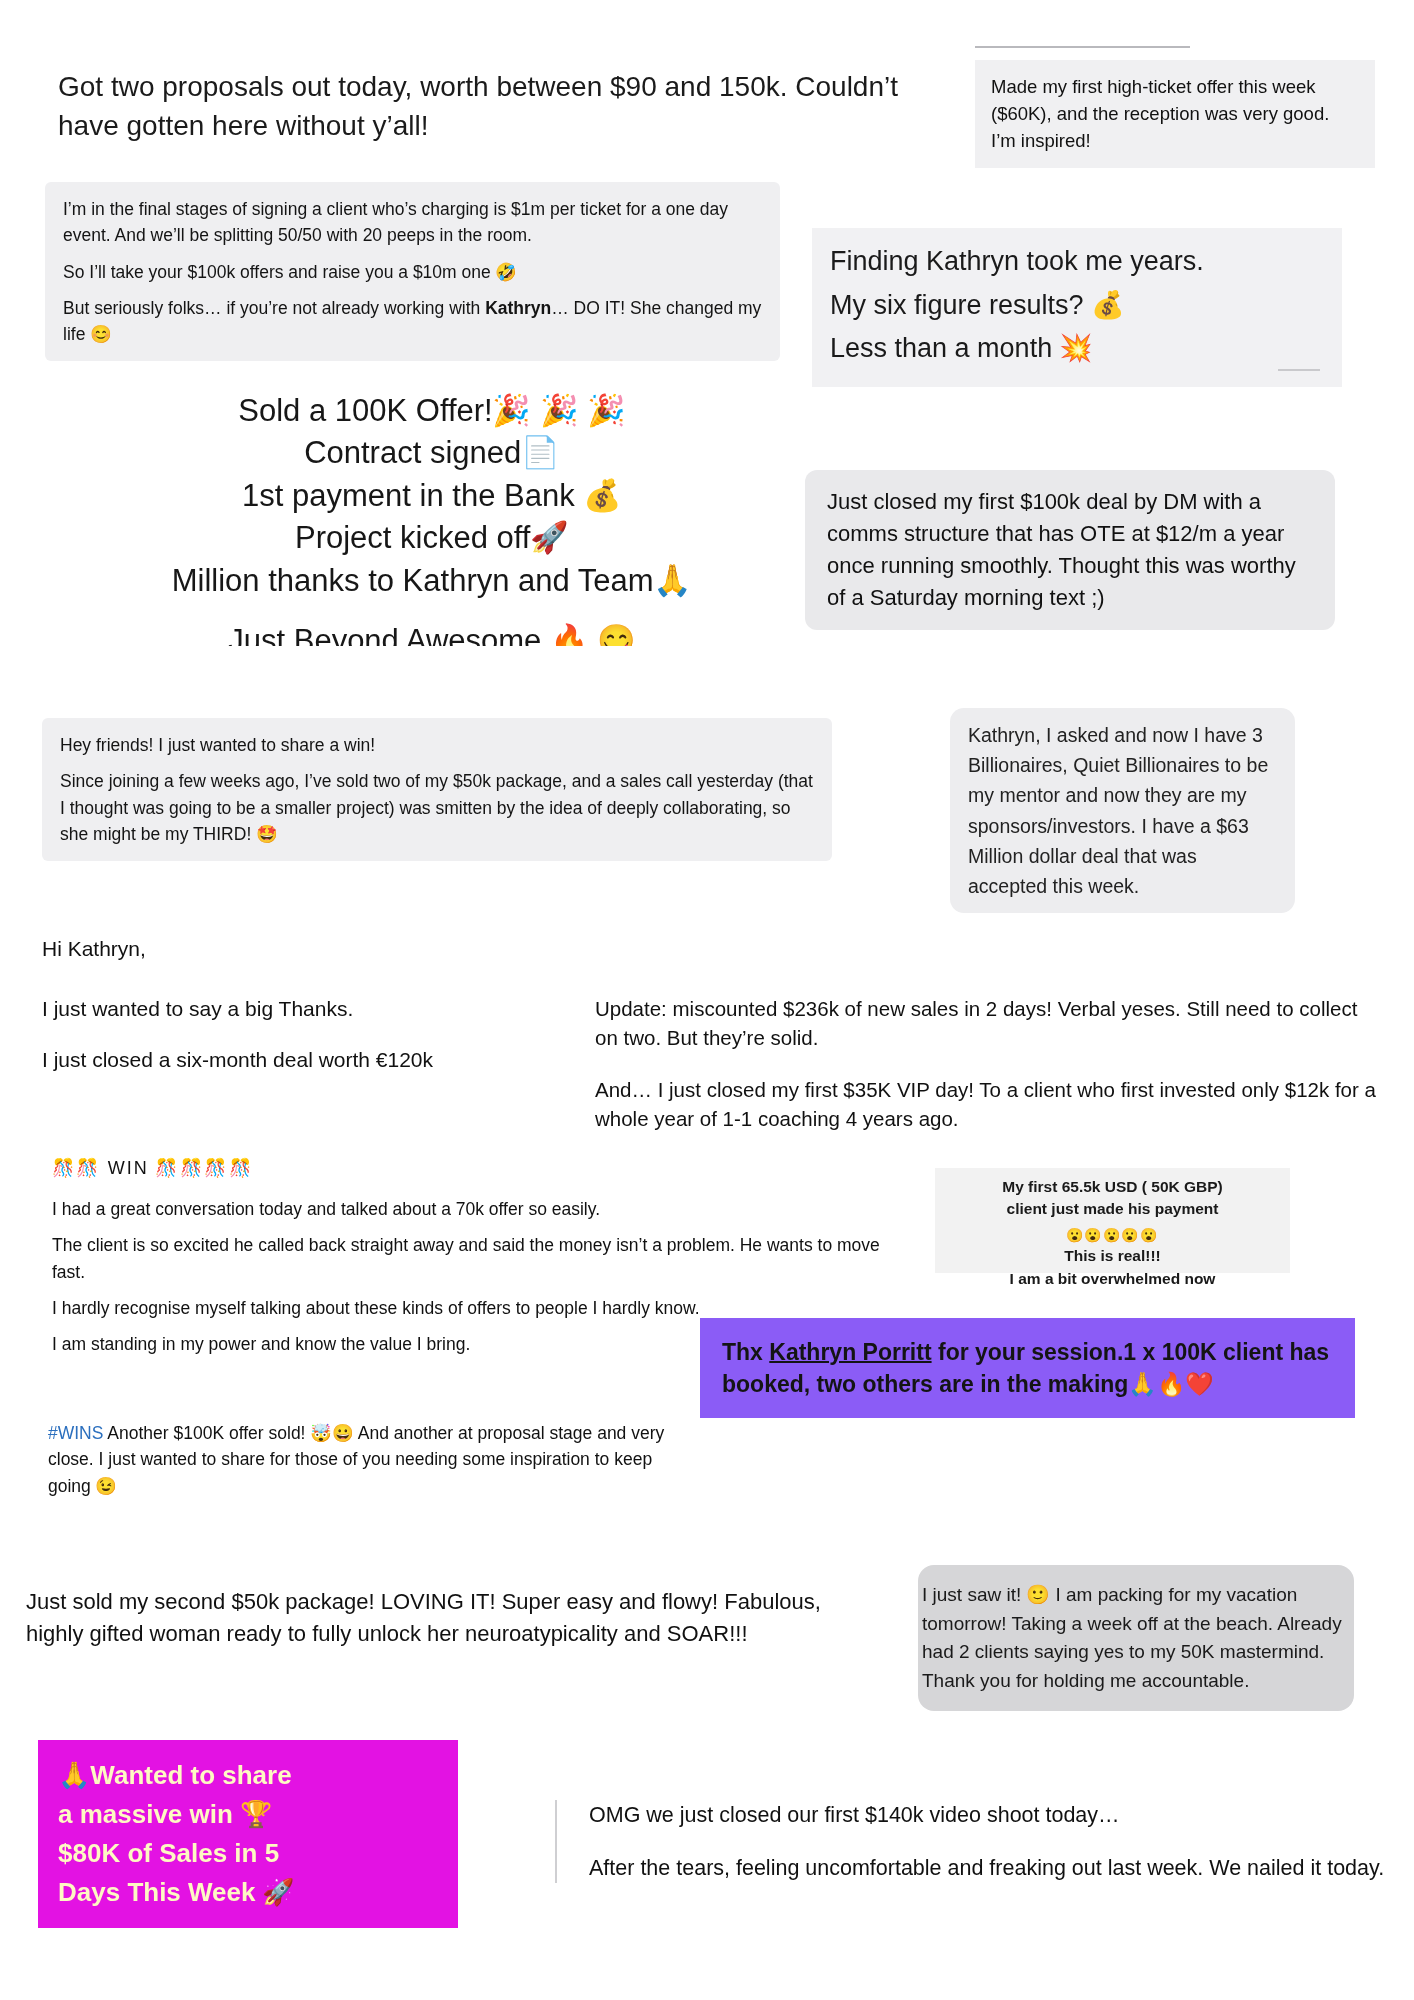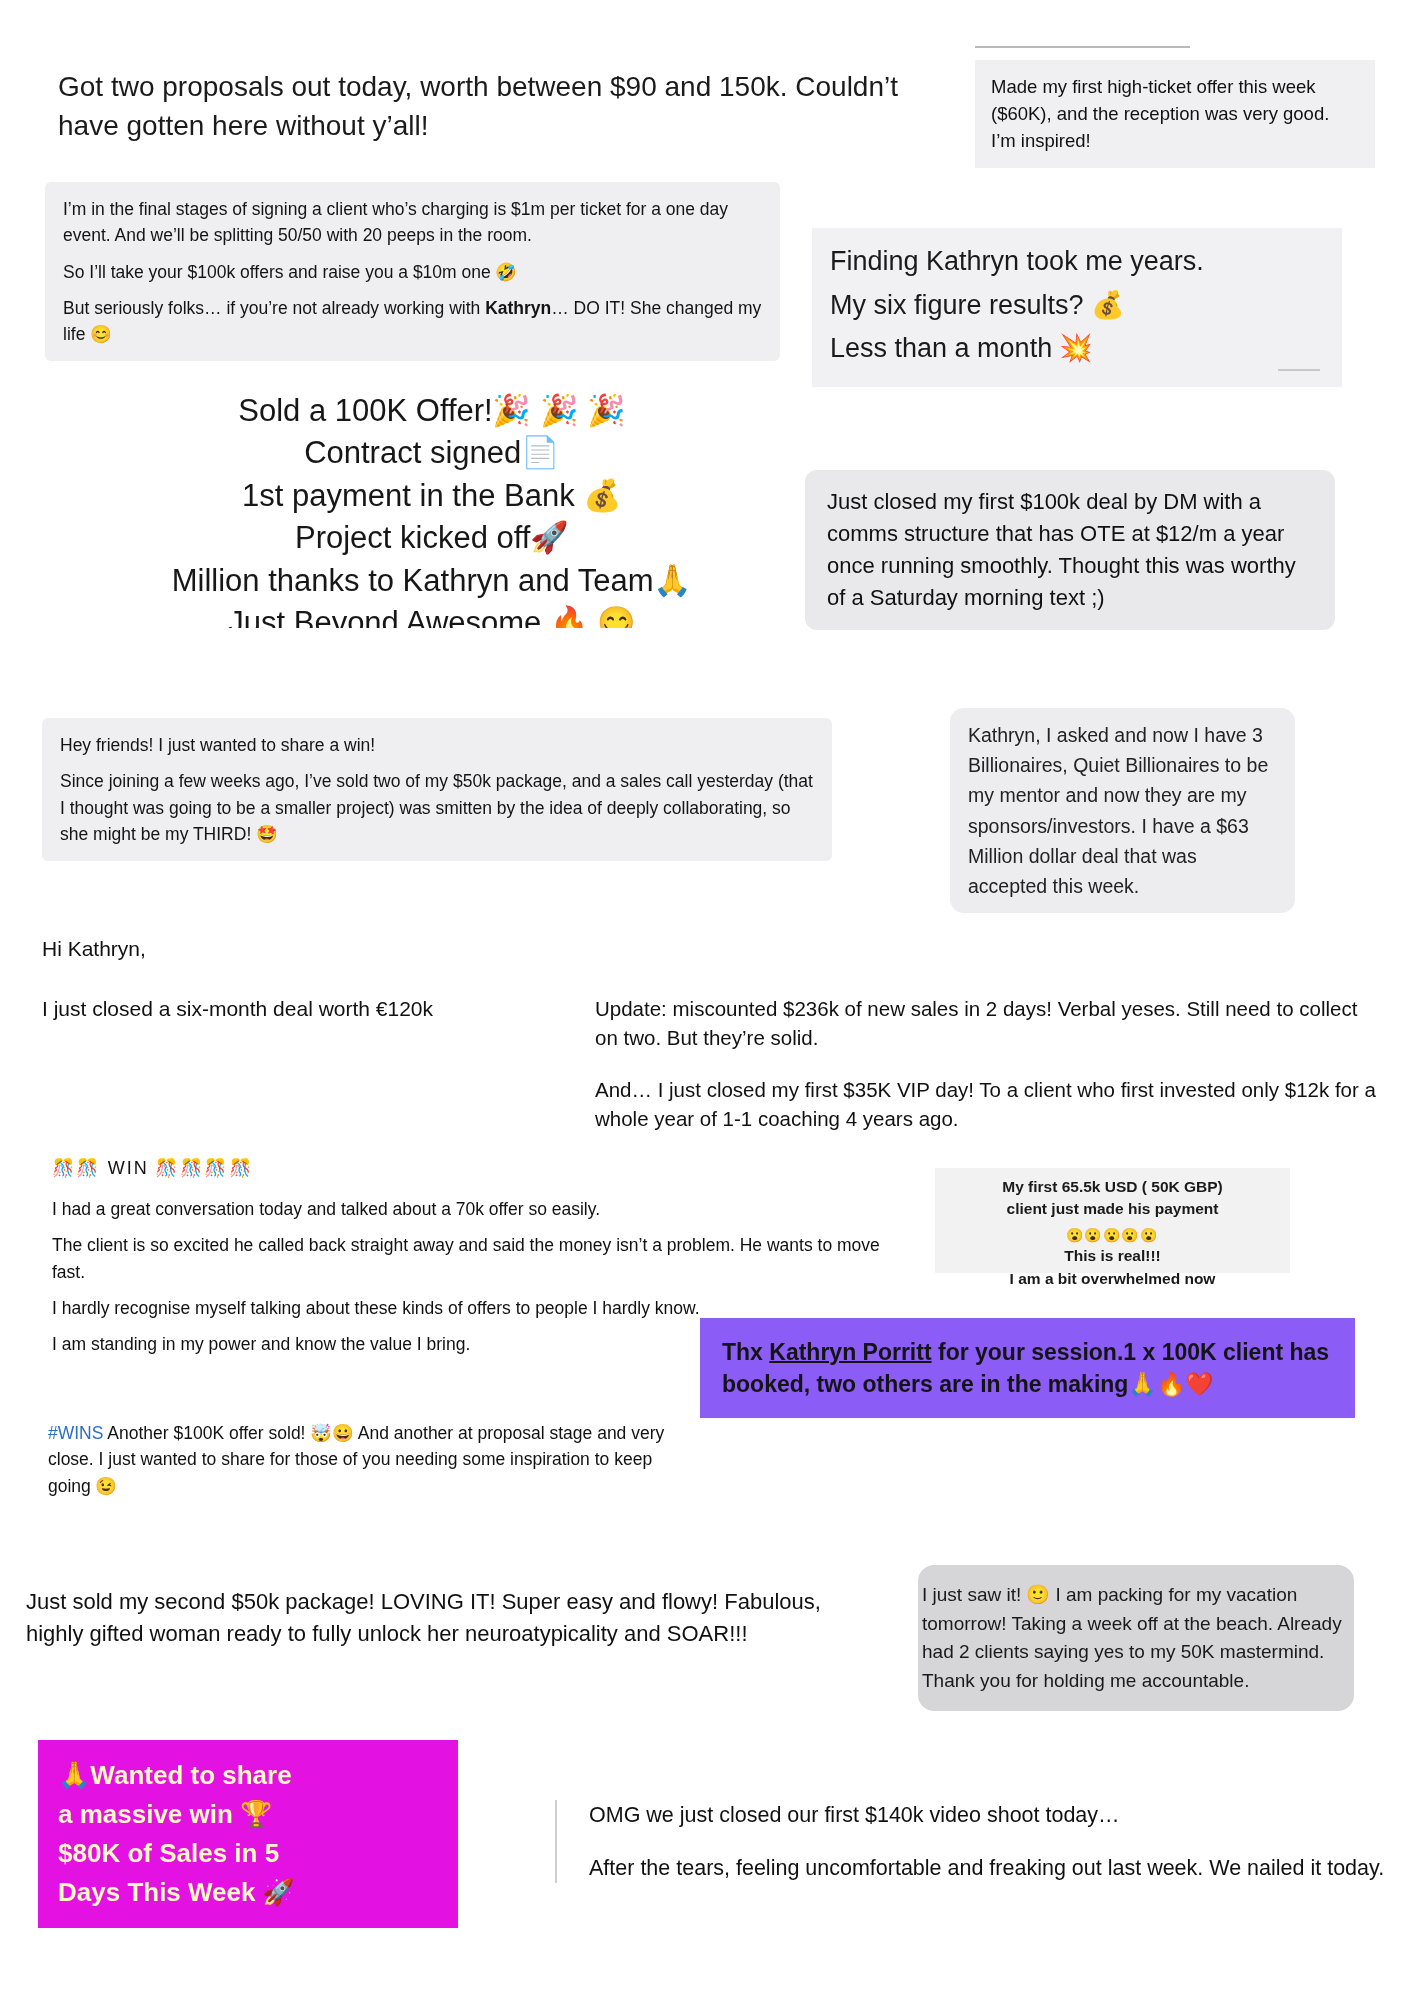--- a/index.html
+++ b/index.html
@@ -55,21 +55,21 @@
 
   
   #b3 { left: 45px; top: 182px; width: 735px; font-size: 17.5px; line-height: 1.5; }
 
   
   #b4 { left: 812px; top: 228px; width: 530px; font-size: 27px; line-height: 1.62; background: #f1f1f3; padding: 12px 22px 16px 18px; }
   #b4 .cutline { position:absolute; right: 22px; bottom: 6px; width: 42px; height: 10px; border-top: 2px solid #c9c9cc; }
 
   
   #b5 { left: 72px; top: 390px; width: 720px; font-size: 31px; line-height: 1.37; color: #171717; text-align: center; }
-  #b5 .clipped { overflow: hidden; height: 26px; display:block; }
+  #b5 .clipped { overflow: hidden; height: 26px; display:block;margin-top:18px; }
 
   
   #b6 { left: 805px; top: 470px; width: 530px; font-size: 22px; line-height: 1.45; }
 
   
   #b7 { left: 42px; top: 718px; width: 790px; font-size: 17.5px; line-height: 1.5; }
 
   
   #b8 { left: 950px; top: 708px; width: 345px; font-size: 19.5px; line-height: 1.55; }
 
@@ -149,20 +149,21 @@
   <p>Hey friends! I just wanted to share a win!</p>
   <p>Since joining a few weeks ago, I’ve sold two of my $50k package, and a sales call yesterday (that I thought was going to be a smaller project) was smitten by the idea of deeply collaborating, so she might be my THIRD! 🤩</p>
 </div>
 
 <div class="t bubble-soft" id="b8">
   <span>Kathryn, I asked and now I have 3 Billionaires, Quiet Billionaires to be my mentor and now they are my sponsors/investors. I have a $63 Million dollar deal that was accepted this week.</span>
 </div>
 
 <div class="t plain" id="b9">
   <p style="margin-bottom:26px">Hi Kathryn,</p>
+  <p style="margin-bottom:18px">I just wanted to say a big Thanks.</p>
   <p>I just closed a six-month deal worth €120k</p>
 </div>
 
 <div class="t plain" id="b10">
   <p style="margin-bottom:24px">Update: miscounted $236k of new sales in 2 days! Verbal yeses. Still need to collect on two. But they’re solid.</p>
   <p>And… I just closed my first $35K VIP day! To a client who first invested only $12k for a whole year of 1-1 coaching 4 years ago.</p>
 </div>
 
 <div class="t plain" id="b11">
   <div class="winhead">🎊🎊 WIN 🎊🎊🎊🎊</div>

